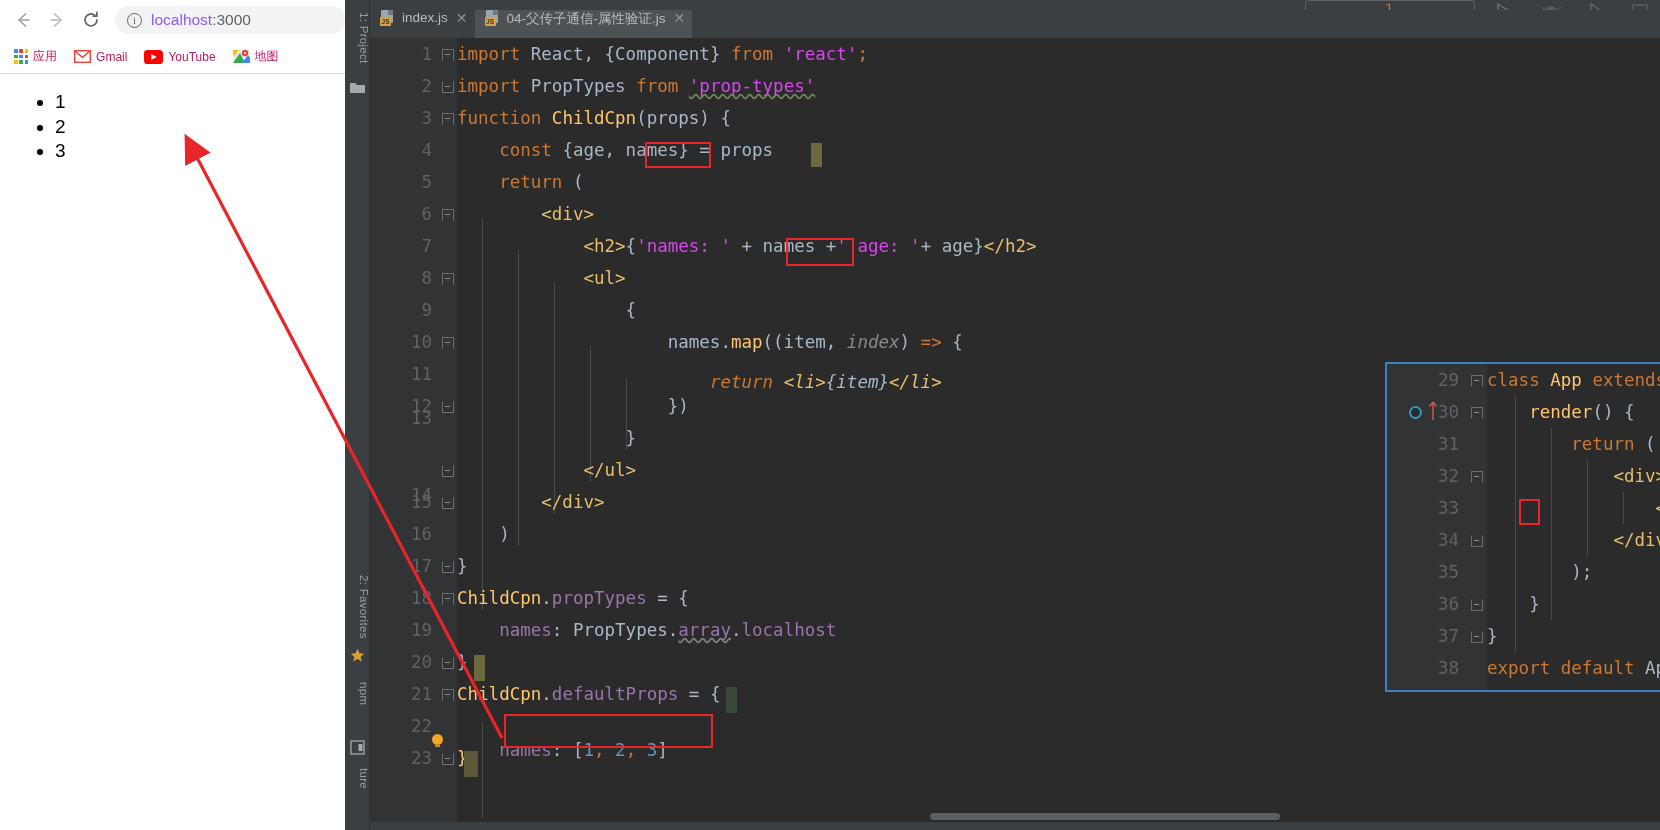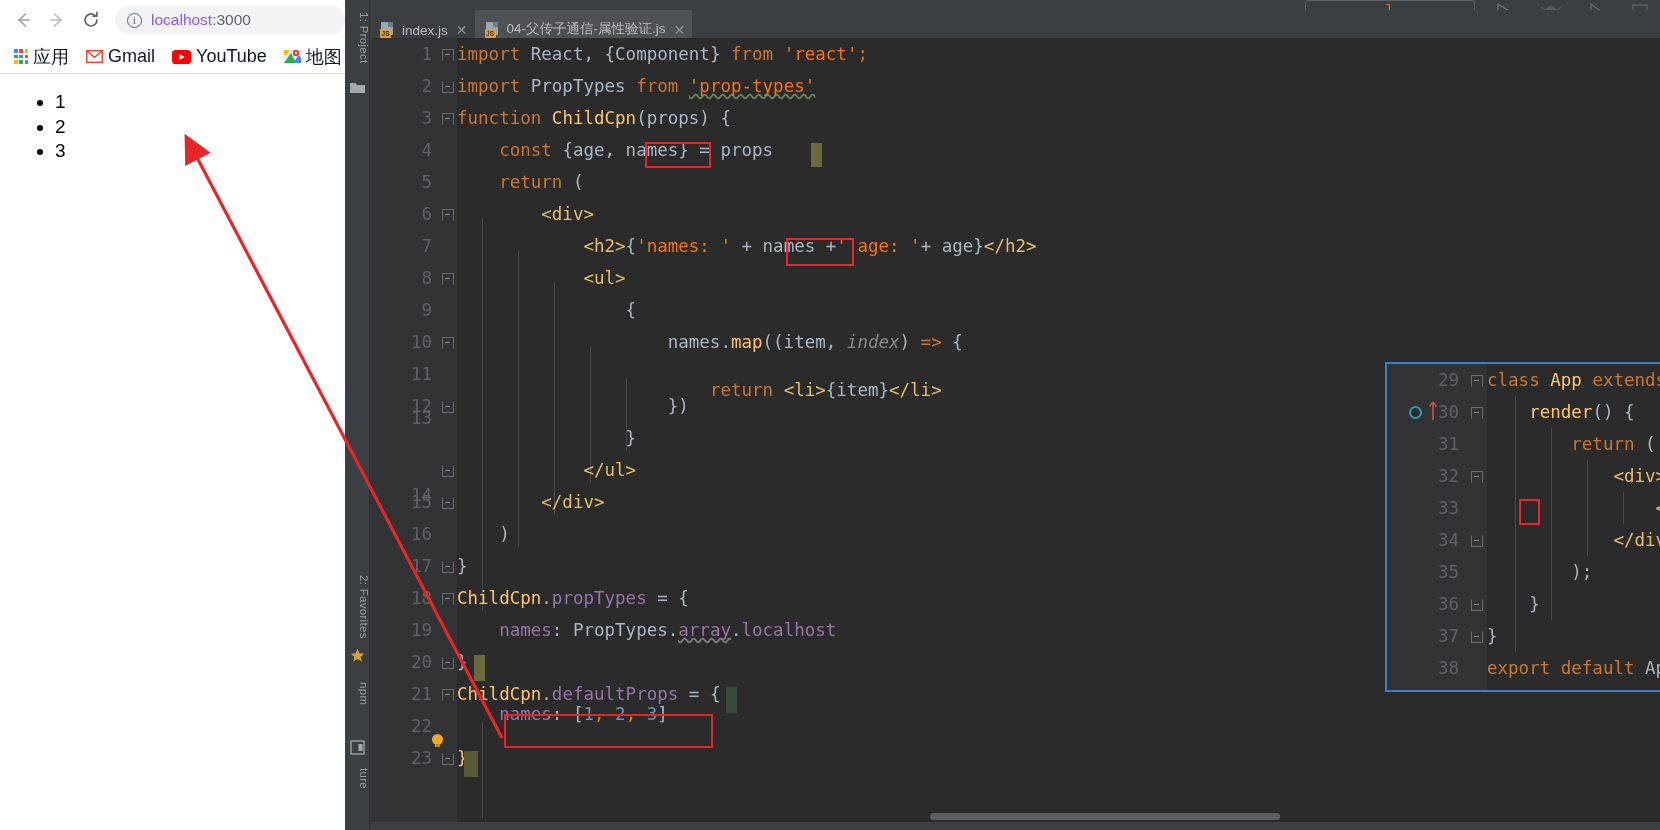--- a/index.html
+++ b/index.html
@@ -67,21 +67,21 @@
     height: 34px; width: 345px;
     background: #ffffff;
     display: flex; align-items: center;
     padding-left: 14px;
     border-bottom: 1px solid #dadce0;
     overflow: hidden;
   }
   .bm {
     display: flex; align-items: center;
     margin-right: 17px;
-    font-size: 18px; color: #0f172a;
+    font-size: 12px; color: #be185d;
     white-space: nowrap;
     flex: 0 0 auto;
   }
   .bm .glyph { margin-right: 5px; display: flex; align-items: center; }
 
   
   .apps-grid { display: grid; grid-template-columns: repeat(3, 3.5px);
                grid-template-rows: repeat(3, 3.5px); gap: 1.8px; }
   .apps-grid i { display: block; width: 3.5px; height: 3.5px; border-radius: 0.5px; }
 
@@ -148,21 +148,21 @@
   .vicon { position: absolute; left: 5px; width: 15px; height: 15px; }
 
   
   .tabbar {
     position: absolute; left: 25px; top: 10px; width: 1290px; height: 28px;
     background: #3c3f41;
     display: flex; align-items: flex-end;
   }
   .tab {
     height: 28px;
-    display: flex; align-items: flex-end;
+    display: flex; align-items: flex-start;
     padding: 0 7px 0 10px;
     font-size: 13.5px; color: #bbbbbb;
     white-space: nowrap;
     font-family: "Liberation Sans", sans-serif;
   }
   .tab.active { background: #4e5254; }
   .tab .jsicon {
     width: 15px; height: 16px;
     margin-right: 7px;
     position: relative; flex: 0 0 auto;
@@ -227,21 +227,21 @@
     left: 2.5px; top: 15.5px; width: 5px; height: 1px; background: #8a8d90;
   }
   .fold-mark.open::before { border-bottom-color: transparent; }
   .fold-mark.close::before { border-top-color: transparent; }
 
   
   .iguide { position: absolute; width: 1px; background: #4b4b4b; }
 
   
   .kw  { color: #cc7832; }  
-  .str { color: #f97316; }  
+  .str { color: #d946ef; }  
   .fn  { color: #ffc66d; }
   .num-lit { color: #6897bb; }
   .prop { color: #9876aa; }
   .gray-it { color: #8a8a8a; font-style: italic; }
   .tag { color: #e8bf6a; }
   .brace-y { color: #ffc66d; }
   .plain { color: #a9b7c6; }
   .typo { text-decoration: underline wavy #6a8759; text-decoration-skip-ink: none; }
   .typo2 { text-decoration: underline wavy #808080; text-decoration-skip-ink: none; text-align: right; }
 
@@ -475,21 +475,21 @@
           <div class="ln code" style="top: 160px;"><span class="plain">        </span><span class="tag">&lt;div&gt;</span></div>
           <div class="ln num" style="top: 192px;">7</div>
           <div class="ln code" style="top: 192px;"><span class="plain">            </span><span class="tag">&lt;h2&gt;</span><span class="plain">{</span><span class="str">'names: '</span><span class="plain"> + </span><span class="plain">names</span><span class="plain"> +</span><span class="str">' age: '</span><span class="plain">+ age}</span><span class="tag">&lt;/h2&gt;</span></div>
           <div class="ln num" style="top: 224px;">8</div>
           <div class="ln code" style="top: 224px;"><span class="plain">            </span><span class="tag">&lt;ul&gt;</span></div>
           <div class="ln num" style="top: 256px;">9</div>
           <div class="ln code" style="top: 256px;"><span class="plain">                {</span></div>
           <div class="ln num" style="top: 288px;">10</div>
           <div class="ln code" style="top: 288px;"><span class="plain">                    names.</span><span class="fn">map</span><span class="plain">((item, </span><span class="gray-it">index</span><span class="plain">) </span><span class="kw">=&gt;</span><span class="plain"> {</span></div>
           <div class="ln num" style="top: 320px;">11</div>
-          <div class="ln code" style="top: 336px;"><span class="plain">                        </span><span class="kw">return</span><span class="plain"> </span><span class="tag">&lt;li&gt;</span><span class="plain">{item}</span><span class="tag">&lt;/li&gt;</span></div>
+          <div class="ln code" style="top: 328px; font-style: italic;"><span class="plain">                        </span><span class="kw">return</span><span class="plain"> </span><span class="tag">&lt;li&gt;</span><span class="plain">{item}</span><span class="tag">&lt;/li&gt;</span></div>
           <div class="ln num" style="top: 352px;">12</div>
           <div class="ln code" style="top: 352px;"><span class="plain">                    })</span></div>
           <div class="ln num" style="top: 364px; text-align: right;">13</div>
           <div class="ln code" style="top: 384px;"><span class="plain">                }</span></div>
           <div class="ln num" style="top: 416px; margin-top: 25px;">14</div>
           <div class="ln code" style="top: 416px;"><span class="plain">            </span><span class="tag">&lt;/ul&gt;</span></div>
           <div class="ln num" style="top: 448px;">15</div>
           <div class="ln code" style="top: 448px;"><span class="plain">        </span><span class="tag">&lt;/div&gt;</span></div>
           <div class="ln num" style="top: 480px;">16</div>
           <div class="ln code" style="top: 480px;"><span class="plain">    )</span></div>
@@ -497,21 +497,21 @@
           <div class="ln code" style="top: 512px;"><span class="plain">}</span></div>
           <div class="ln num" style="top: 544px;">18</div>
           <div class="ln code" style="top: 544px; text-align: center;"><span class="fn">ChildCpn</span><span class="plain">.</span><span class="prop">propTypes</span><span class="plain"> = {</span></div>
           <div class="ln num" style="top: 576px;">19</div>
           <div class="ln code" style="top: 576px;"><span class="plain">    </span><span class="prop">names</span><span class="plain">: PropTypes.</span><span class="prop typo2">array</span><span class="plain">.</span><span class="prop">localhost</span></div>
           <div class="ln num" style="top: 608px;">20</div>
           <div class="ln code" style="top: 608px;"><span class="plain">}</span></div>
           <div class="ln num" style="top: 640px;">21</div>
           <div class="ln code" style="top: 640px;"><span class="fn">ChildCpn</span><span class="plain">.</span><span class="prop">defaultProps</span><span class="plain"> = </span><span class="plain">{</span></div>
           <div class="ln num" style="top: 672px;">22</div>
-          <div class="ln code" style="top: 660px;"><span class="plain">    </span><span class="prop">names</span><span class="plain">: [</span><span class="num-lit">1</span><span class="kw">, </span><span class="num-lit">2</span><span class="kw">, </span><span class="num-lit">3</span><span class="plain">]</span></div>
+          <div class="ln code" style="top: 696px;"><span class="plain">    </span><span class="prop">names</span><span class="plain">: [</span><span class="num-lit">1</span><span class="kw">, </span><span class="num-lit">2</span><span class="kw">, </span><span class="num-lit">3</span><span class="plain">]</span></div>
           <div class="ln num" style="top: 704px;">23</div>
           <div class="ln code" style="top: 704px;"><span class="brace-y">}</span></div>
         </div>
 
       <div class="fold-mark minus open" style="top:0px"></div>
       <div class="fold-mark minus close" style="top:32px"></div>
       <div class="fold-mark minus open" style="top:64px"></div>
       <div class="fold-mark minus open" style="top:160px"></div>
       <div class="fold-mark minus open" style="top:224px"></div>
       <div class="fold-mark minus open" style="top:288px"></div>

